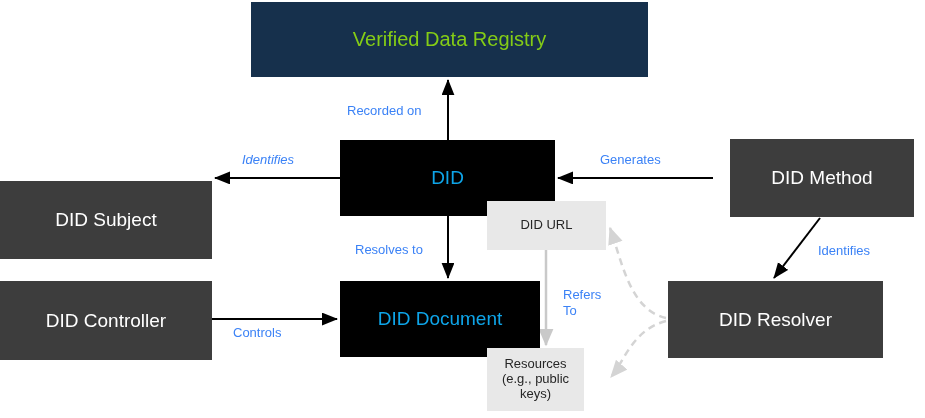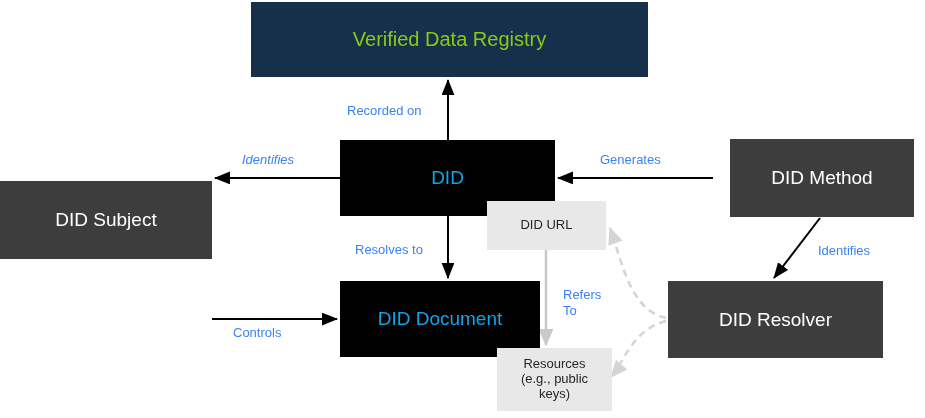--- a/index.html
+++ b/index.html
@@ -125,30 +125,33 @@
   </div>
 
   <div class="node node-gray" style="left:730px; top:139px; width:184px; height:78px; font-size:19px;">
     <span>DID Method</span>
   </div>
 
   <div class="node node-light" style="left:487px; top:201px; width:119px; height:49px; font-size:13px;text-align:right;">
     <span>DID URL</span>
   </div>
 
+  <div class="node node-gray" style="left:0px; top:281px; width:212px; height:79px; font-size:19px;">
+    <span>DID Controller</span>
+  </div>
 
   <div class="node node-black" style="left:340px; top:281px; width:200px; height:76px; font-size:19px;">
     <span>DID Document</span>
   </div>
 
   <div class="node node-gray" style="left:668px; top:281px; width:215px; height:77px; font-size:19px;">
     <span>DID Resolver</span>
   </div>
 
-  <div class="node node-light" style="left:487px; top:348px; width:115px; height:63px; font-size:13px;margin-left:10px;">
+  <div class="node node-light" style="left:487px; top:348px; width:97px; height:63px; font-size:13px;">
     <span style="white-space:pre-line;">Resources
 (e.g., public
 keys)</span>
   </div>
 
   <div class="edge-label" style="left:347px; top:103px;">Recorded on</div>
 
   <div class="edge-label" style="left:242px; top:152px;font-style:italic;">Identifies</div>
 
   <div class="edge-label" style="left:600px; top:152px;">Generates</div>

